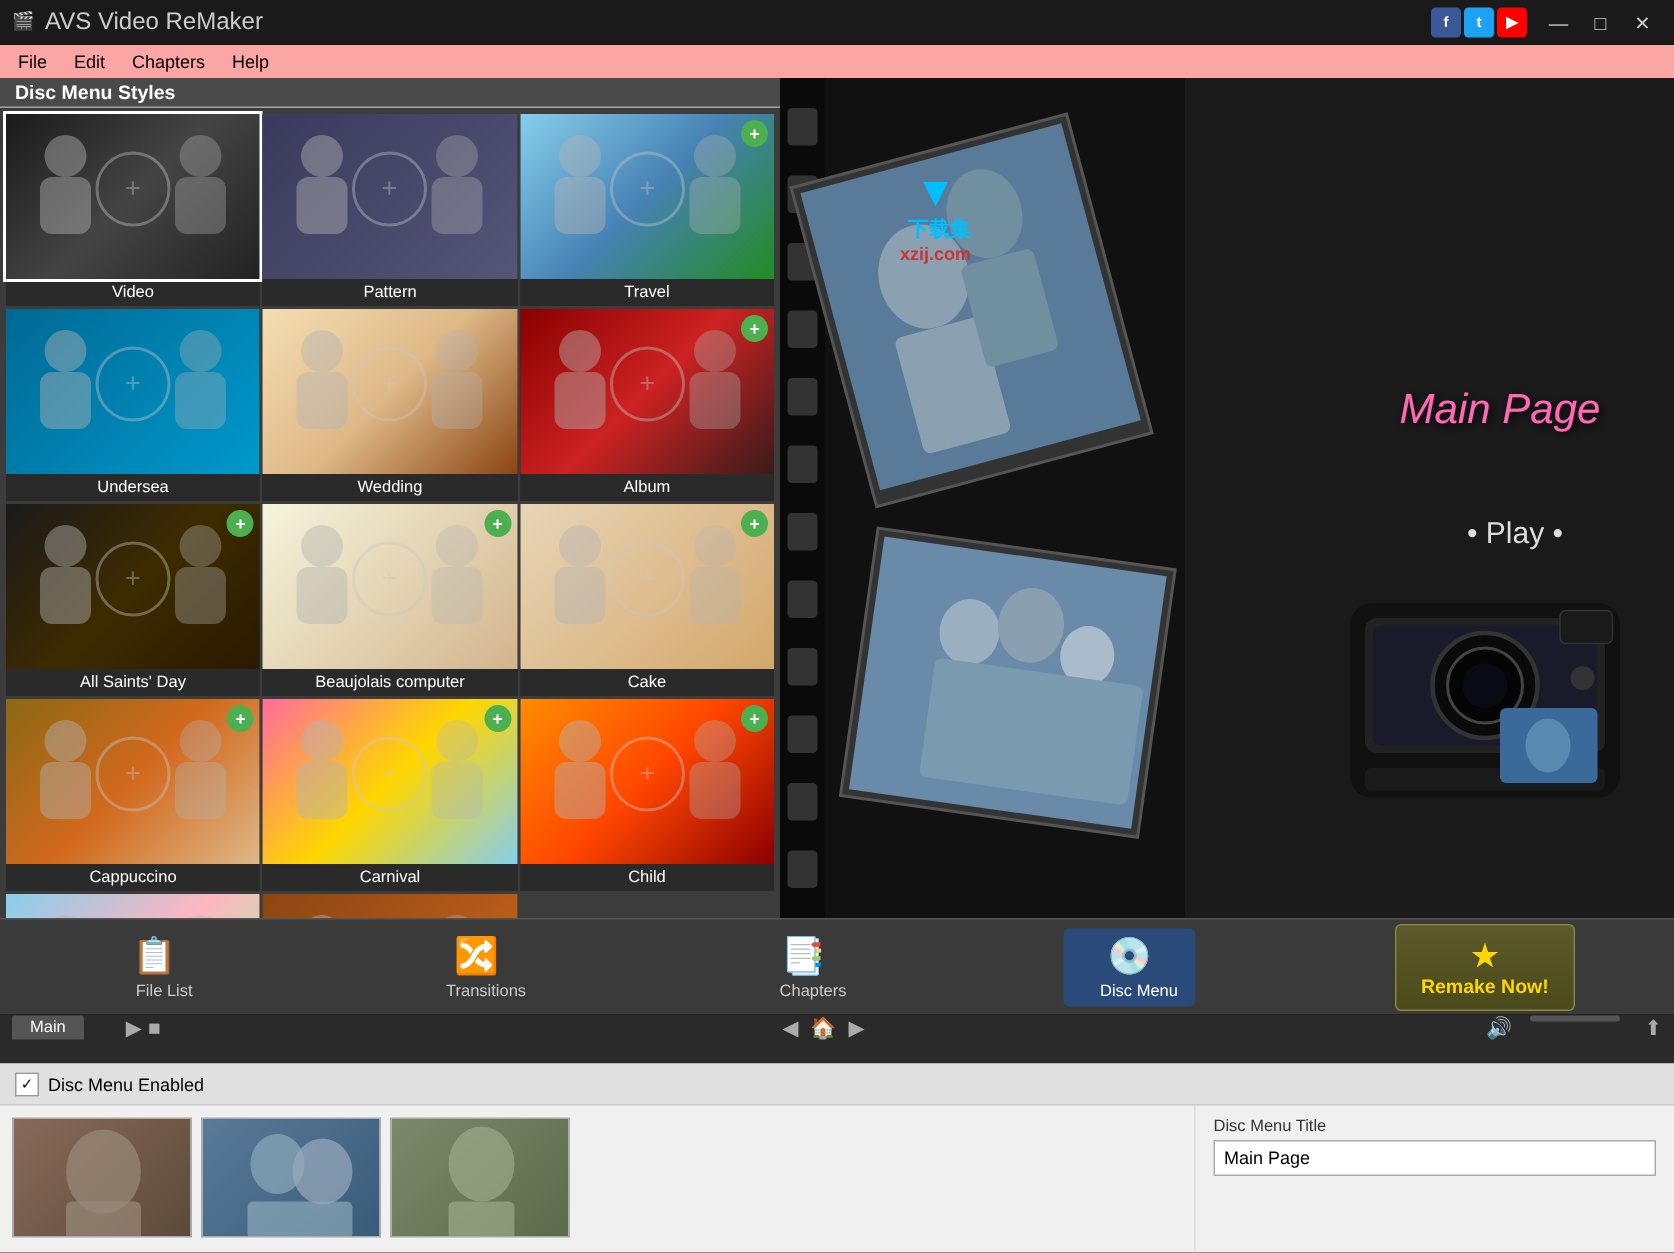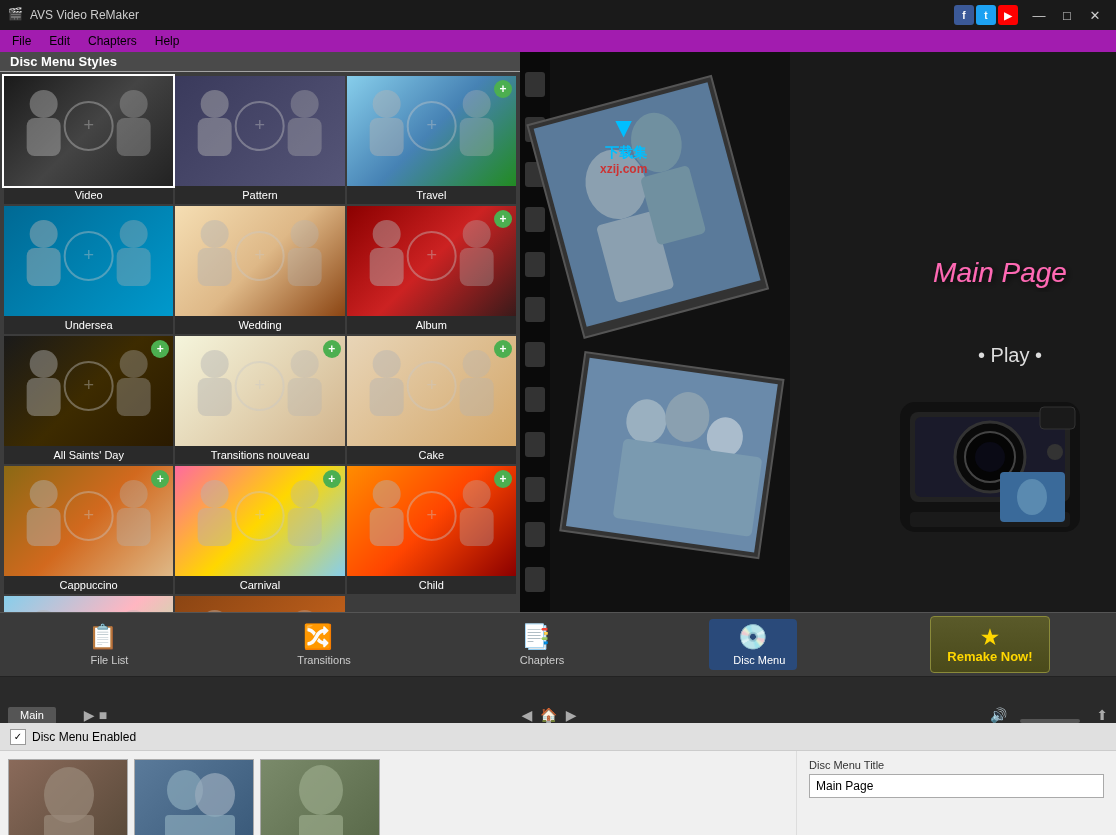--- a/index.html
+++ b/index.html
@@ -8,37 +8,37 @@
     
     .titlebar {
       height: 30px;
       background: #1a1a1a;
       display: flex;
       align-items: center;
       padding: 0 8px;
       user-select: none;
     }
     .titlebar-icon { width: 16px; height: 16px; margin-right: 6px; }
-    .titlebar-title { color: #ccc; font-size: 12px; flex: 1; }
+    .titlebar-title { color: #ccc; font-size: 16px; flex: 1; }
     .titlebar-controls { display: flex; gap: 2px; }
     .titlebar-btn {
       width: 26px; height: 20px;
       background: transparent; border: none; color: #ccc; cursor: pointer;
       font-size: 13px; display: flex; align-items: center; justify-content: center;
     }
     .social-icons { display: flex; gap: 2px; margin-right: 8px; }
     .social-btn { width: 20px; height: 20px; border-radius: 3px; display: flex; align-items: center; justify-content: center; font-size: 10px; font-weight: bold; color: white; cursor: pointer; }
     .fb { background: #3b5998; }
     .tw { background: #1da1f2; }
     .yt { background: #ff0000; }
 
     
     .menubar {
       height: 22px;
-      background: #a21caf;
+      background: #fca5a5;
       display: flex;
       align-items: center;
       padding: 0 4px;
       gap: 2px;
     }
     .menubar-item {
       padding: 2px 8px;
       font-size: 12px;
       color: #000;
       cursor: pointer;
@@ -166,24 +166,24 @@
       color: #FFD700;
       font-size: 13px;
       font-weight: bold;
       cursor: pointer;
       display: flex; flex-direction: column; align-items: center;
     }
     .remake-btn .star { font-size: 20px; }
 
     
     .playback-bar {
-      height: 46px;
+      height: 32px;
       background: #2a2a2a;
       display: flex;
-      align-items: flex-end;
+      align-items: flex-start;
       padding: 0 8px;
       gap: 8px;
     }
     .chapter-tab {
       background: #555;
       color: #fff;
       padding: 2px 12px;
       font-size: 11px;
       border-radius: 2px 2px 0 0;
       cursor: pointer;
@@ -412,21 +412,21 @@
           </div>
           <div class="style-item">
             <div class="thumb thumb-beaujolais"><svg width="100%" height="100%" viewBox="0 0 160 110">
       <circle cx="35" cy="28" r="14" fill="rgba(180,180,180,0.45)"></circle>
       <rect x="18" y="42" width="34" height="38" rx="8" fill="rgba(180,180,180,0.45)"></rect>
       <circle cx="80" cy="50" r="24" fill="none" stroke="rgba(200,200,200,0.4)" stroke-width="2"></circle>
       <text x="80" y="55" text-anchor="middle" fill="rgba(200,200,200,0.4)" font-size="18">+</text>
       <circle cx="125" cy="28" r="14" fill="rgba(180,180,180,0.35)"></circle>
       <rect x="108" y="42" width="34" height="38" rx="8" fill="rgba(180,180,180,0.35)"></rect>
     </svg><div class="plus-badge">+</div></div>
-            <div class="label">Transitions nouveau</div>
+            <div class="label">Beaujolais computer</div>
           </div>
           <div class="style-item">
             <div class="thumb thumb-cake"><svg width="100%" height="100%" viewBox="0 0 160 110">
       <circle cx="35" cy="28" r="14" fill="rgba(180,180,180,0.45)"></circle>
       <rect x="18" y="42" width="34" height="38" rx="8" fill="rgba(180,180,180,0.45)"></rect>
       <circle cx="80" cy="50" r="24" fill="none" stroke="rgba(200,200,200,0.4)" stroke-width="2"></circle>
       <text x="80" y="55" text-anchor="middle" fill="rgba(200,200,200,0.4)" font-size="18">+</text>
       <circle cx="125" cy="28" r="14" fill="rgba(180,180,180,0.35)"></circle>
       <rect x="108" y="42" width="34" height="38" rx="8" fill="rgba(180,180,180,0.35)"></rect>
     </svg><div class="plus-badge">+</div></div>

